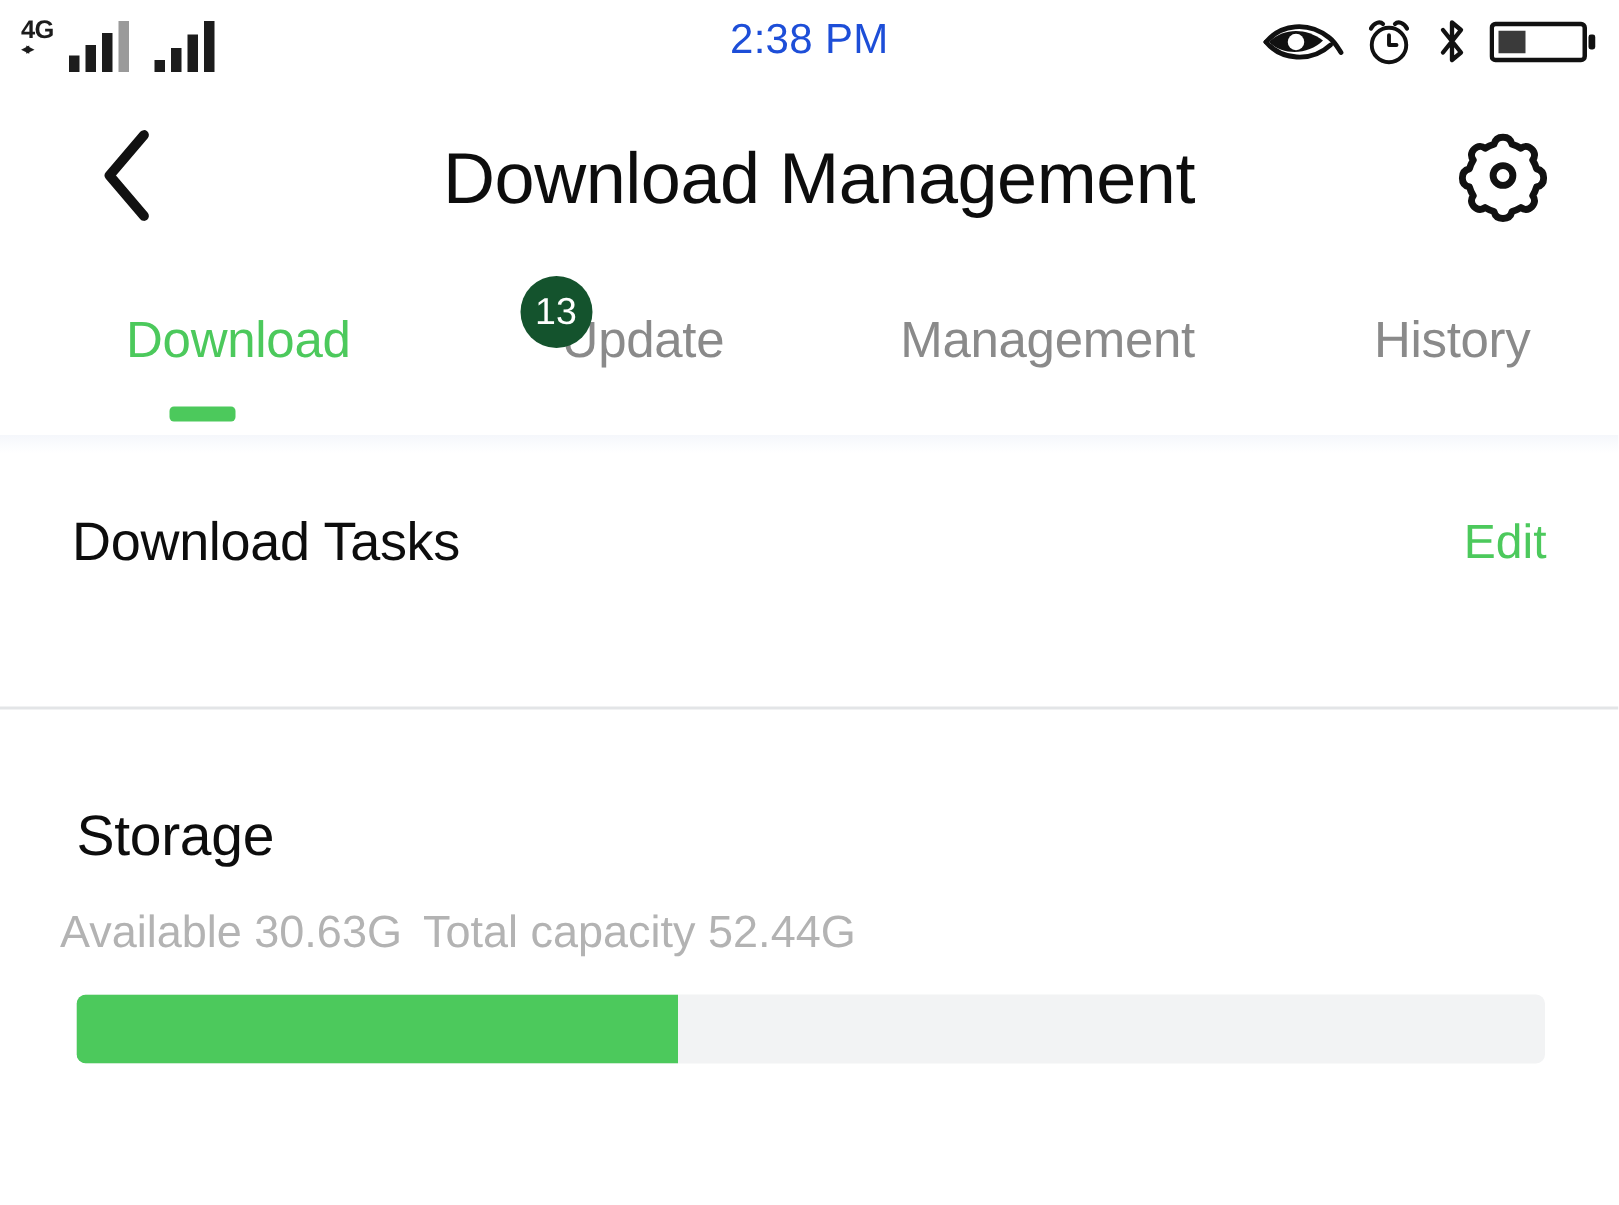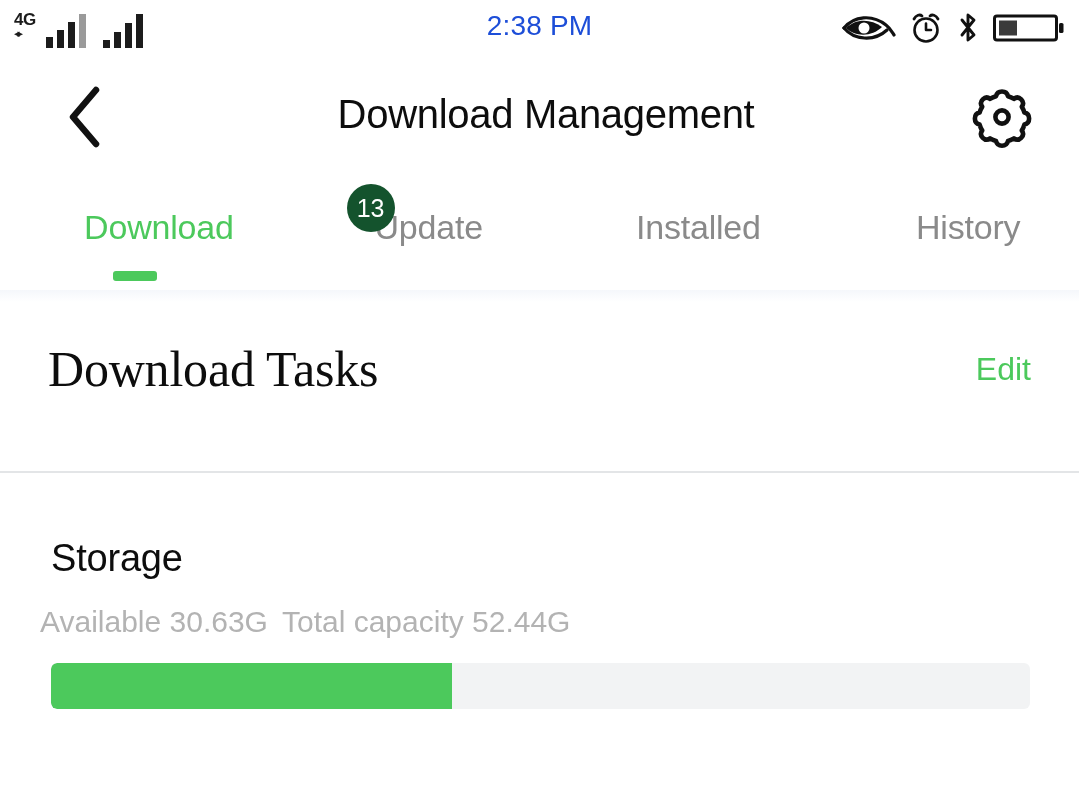--- a/index.html
+++ b/index.html
@@ -105,21 +105,21 @@
     display: flex;
     align-items: center;
     justify-content: center;
     cursor: pointer;
   }
   .page-title {
     position: absolute;
     left: 0; right: 0;
     top: 36px;
     text-align: center;
-    font-size: 40px;
+    font-size: 48px;
     color: #0d0d0d;
     font-family: "Liberation Sans", sans-serif;
     letter-spacing: -0.3px;
     margin-left: 13px;
   }
   .settings-btn {
     position: absolute;
     right: 42px;
     top: 26px;
     width: 70px;
@@ -204,23 +204,23 @@
   .tasks-header {
     position: absolute;
     top: 38px;
     left: 48px;
     right: 48px;
     display: flex;
     align-items: center;
     justify-content: space-between;
   }
   .tasks-title {
-    font-size: 50px;
+    font-size: 36px;
     color: #0d0d0d;
-    font-family: Liberation Serif, serif;
+    font-family: Liberation Sans, sans-serif;
     letter-spacing: -0.2px;
   }
   .edit-link {
     font-size: 32px;
     color: #4CC95C;
     font-family: "Liberation Sans", sans-serif;
     cursor: pointer;
   }
   .section-divider {
     position: absolute;
@@ -360,21 +360,21 @@
     <span class="tab-label">Download</span>
     <span class="tab-underline"></span>
   </div>
 
   <div class="tab">
     <span class="tab-badge">13</span>
     <span class="tab-label">Update</span>
   </div>
 
   <div class="tab">
-    <span class="tab-label">Installed</span>
+    <span class="tab-label">Management</span>
   </div>
 
   <div class="tab">
     <span class="tab-label">History</span>
   </div>
 </div>
 
 <div class="tab-shadow"></div>
 
 <div class="tasks-section">

